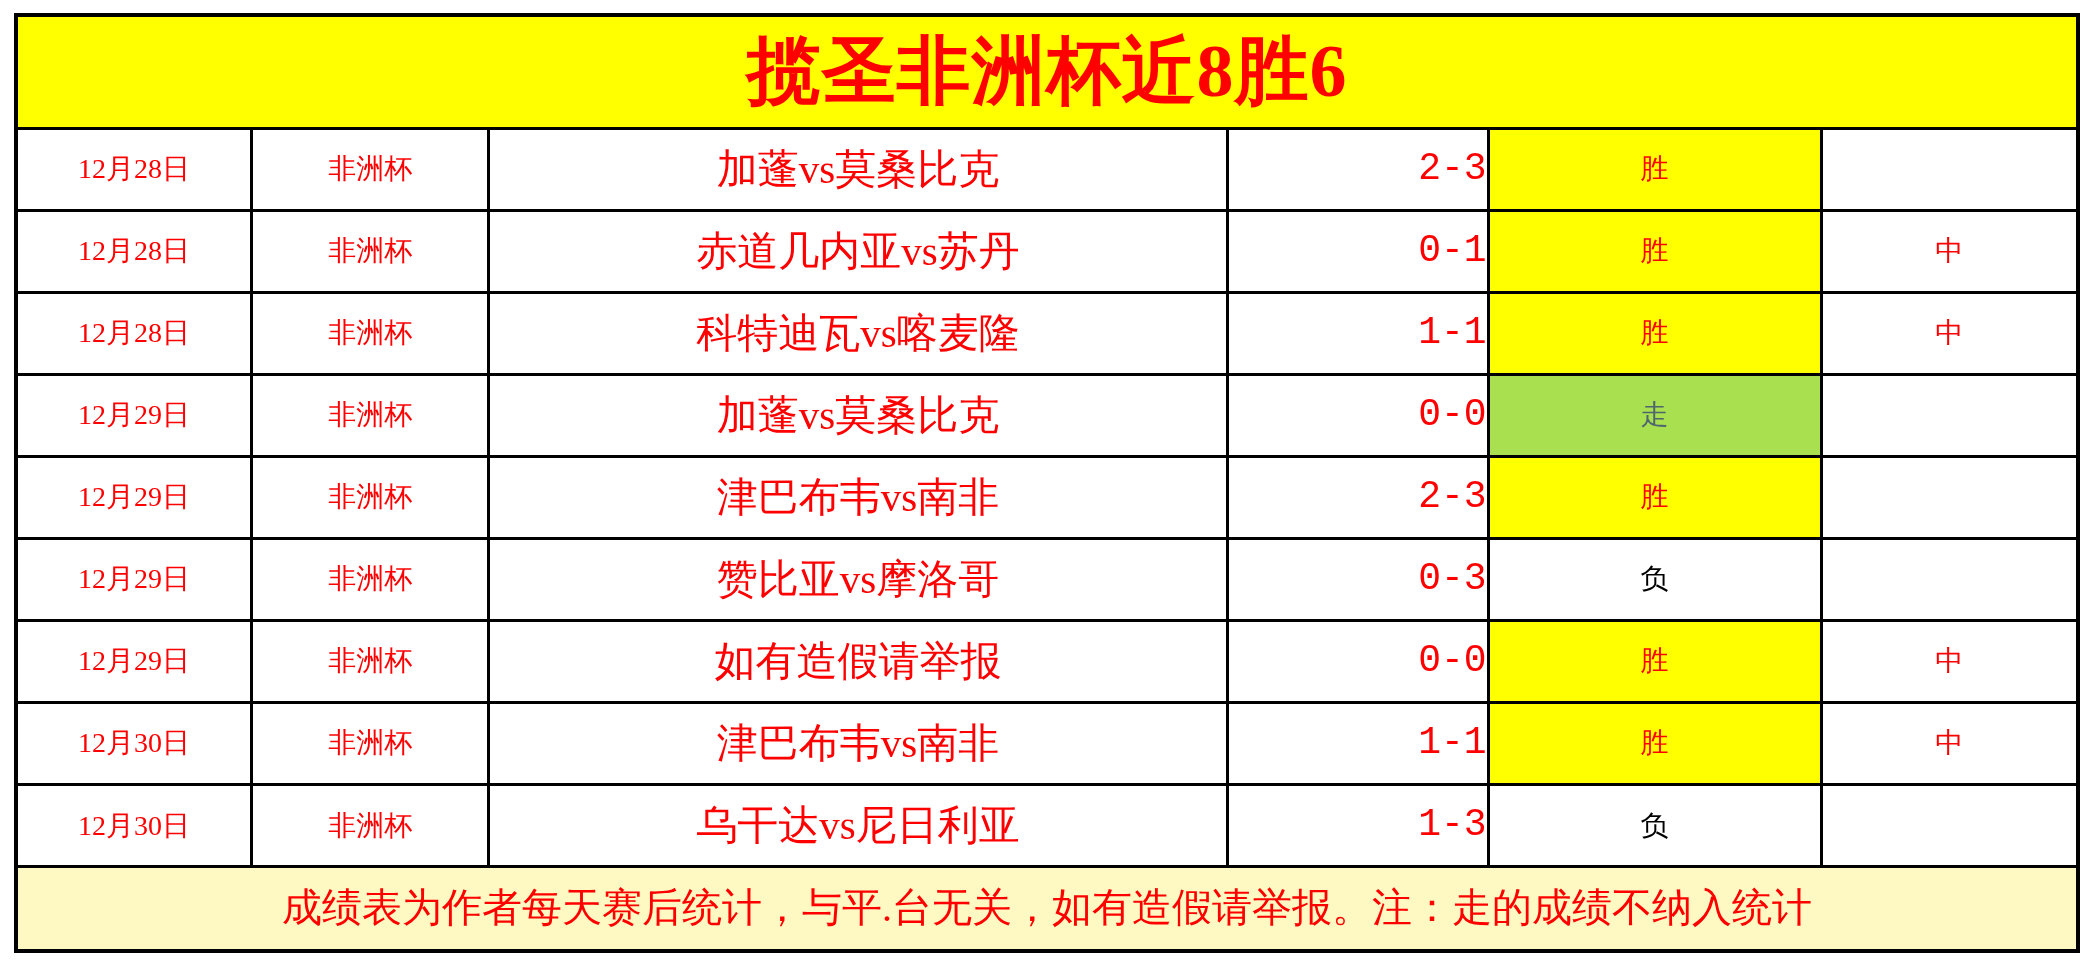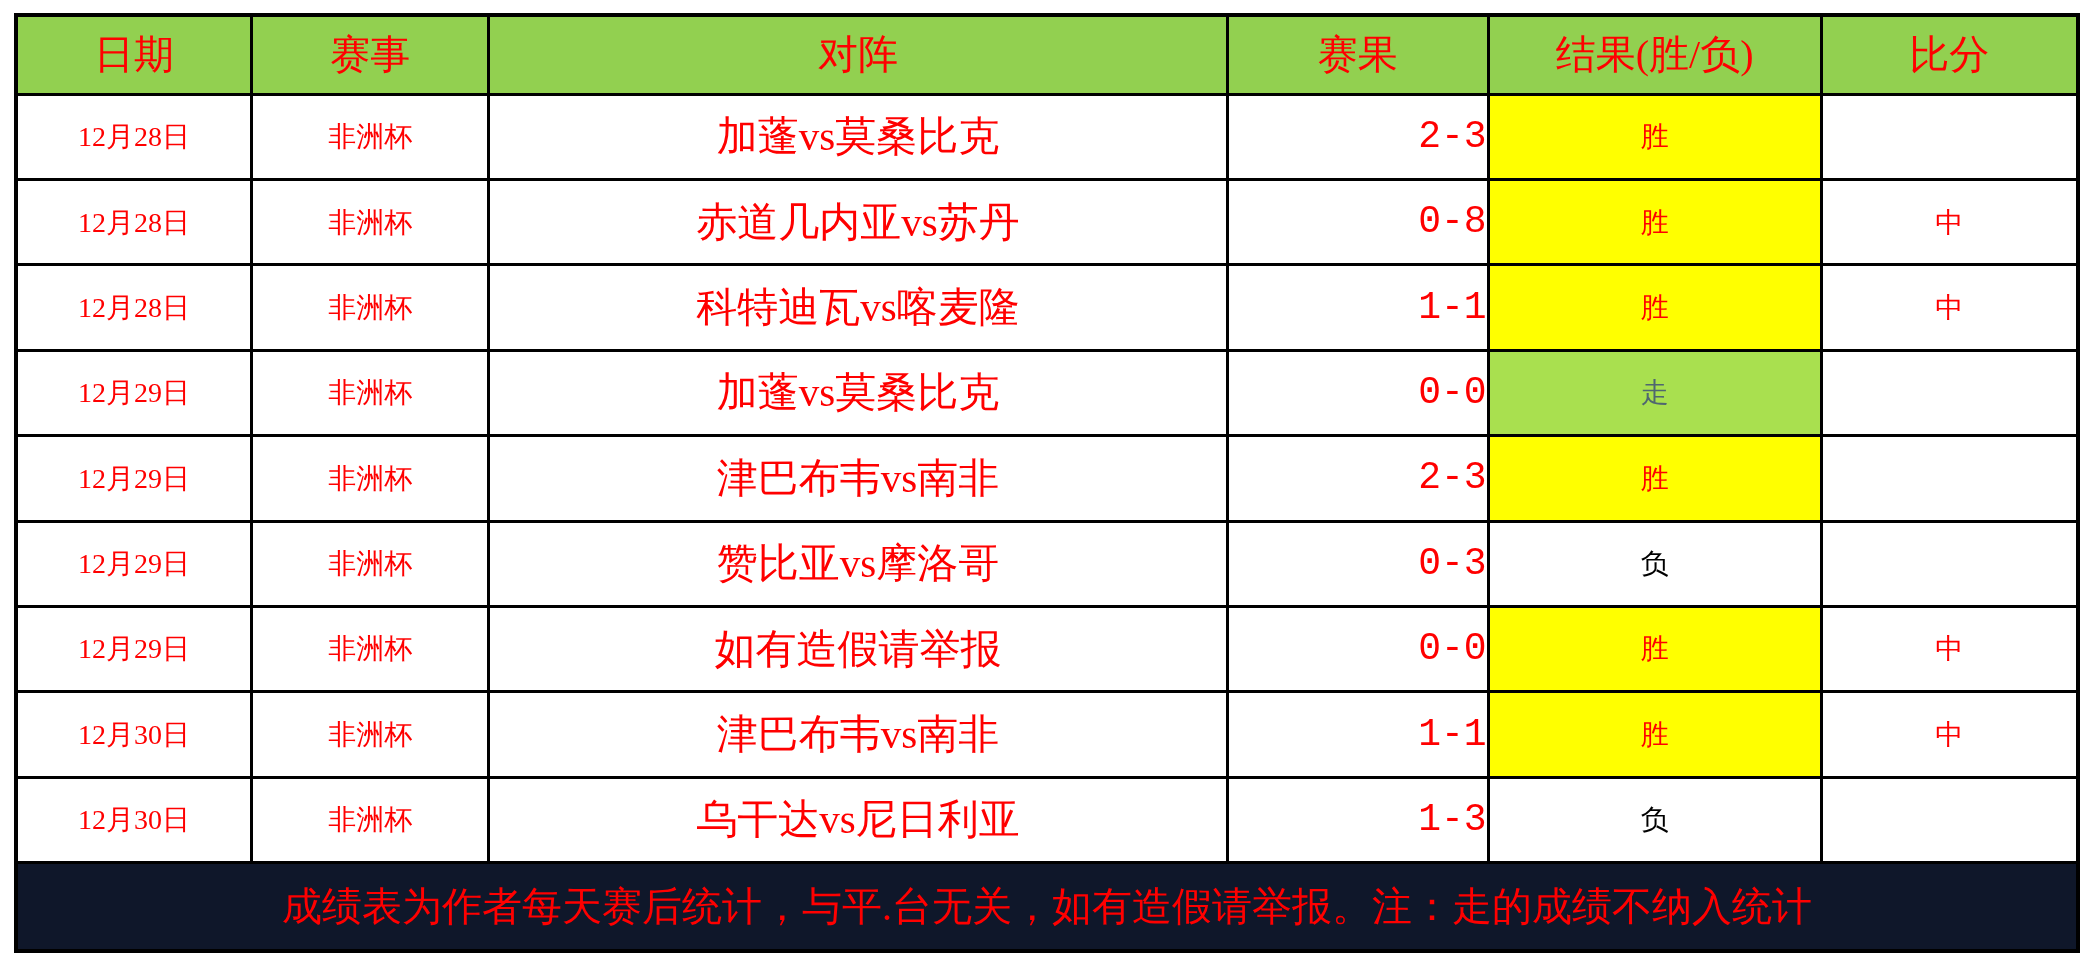--- a/index.html
+++ b/index.html
@@ -95,21 +95,21 @@
     font-weight: normal;
   }
   td.res-push {
     background: #a9e04f !important;
     color: #4f6670 !important;
     font-weight: normal;
   }
 
   
   tr.note-row td {
-    background: #0f172a;
+    background: #fef9c3;
     height: 74px;
     color: #ff0000;
     font-size: 40px;
     letter-spacing: 0px;
   }
 
   
   col.col-date   { width: 179px; }
   col.col-league { width: 180px; }
   col.col-match  { width: 561px; }
@@ -124,43 +124,38 @@
   <table class="stats">
     <colgroup>
       <col class="col-date">
       <col class="col-league">
       <col class="col-match">
       <col class="col-result">
       <col class="col-wl">
       <col class="col-mark">
     </colgroup>
     <tbody>
-      <tr class="head-row">
-        <th>日期</th>
-        <th>赛事</th>
-        <th>对阵</th>
-        <th>赛果</th>
-        <th>结果(胜/负)</th>
-        <th>比分</th>
+      <tr class="title-row">
+        <td colspan="6">揽圣非洲杯近8胜6</td>
       </tr>
       </tbody>
       <tbody id="rows-host">
         <tr class="data-row">
           <td class="c-date">12月28日</td>
           <td class="c-league">非洲杯</td>
           <td class="c-match">加蓬vs莫桑比克</td>
           <td class="c-score">2-3</td>
           <td class="c-result res-win">胜</td>
           <td class="c-mark"></td>
         </tr>
         <tr class="data-row">
           <td class="c-date">12月28日</td>
           <td class="c-league">非洲杯</td>
           <td class="c-match">赤道几内亚vs苏丹</td>
-          <td class="c-score">0-8</td>
+          <td class="c-score">0-1</td>
           <td class="c-result res-win">胜</td>
           <td class="c-mark">中</td>
         </tr>
         <tr class="data-row">
           <td class="c-date">12月28日</td>
           <td class="c-league">非洲杯</td>
           <td class="c-match">科特迪瓦vs喀麦隆</td>
           <td class="c-score">1-1</td>
           <td class="c-result res-win">胜</td>
           <td class="c-mark">中</td>

